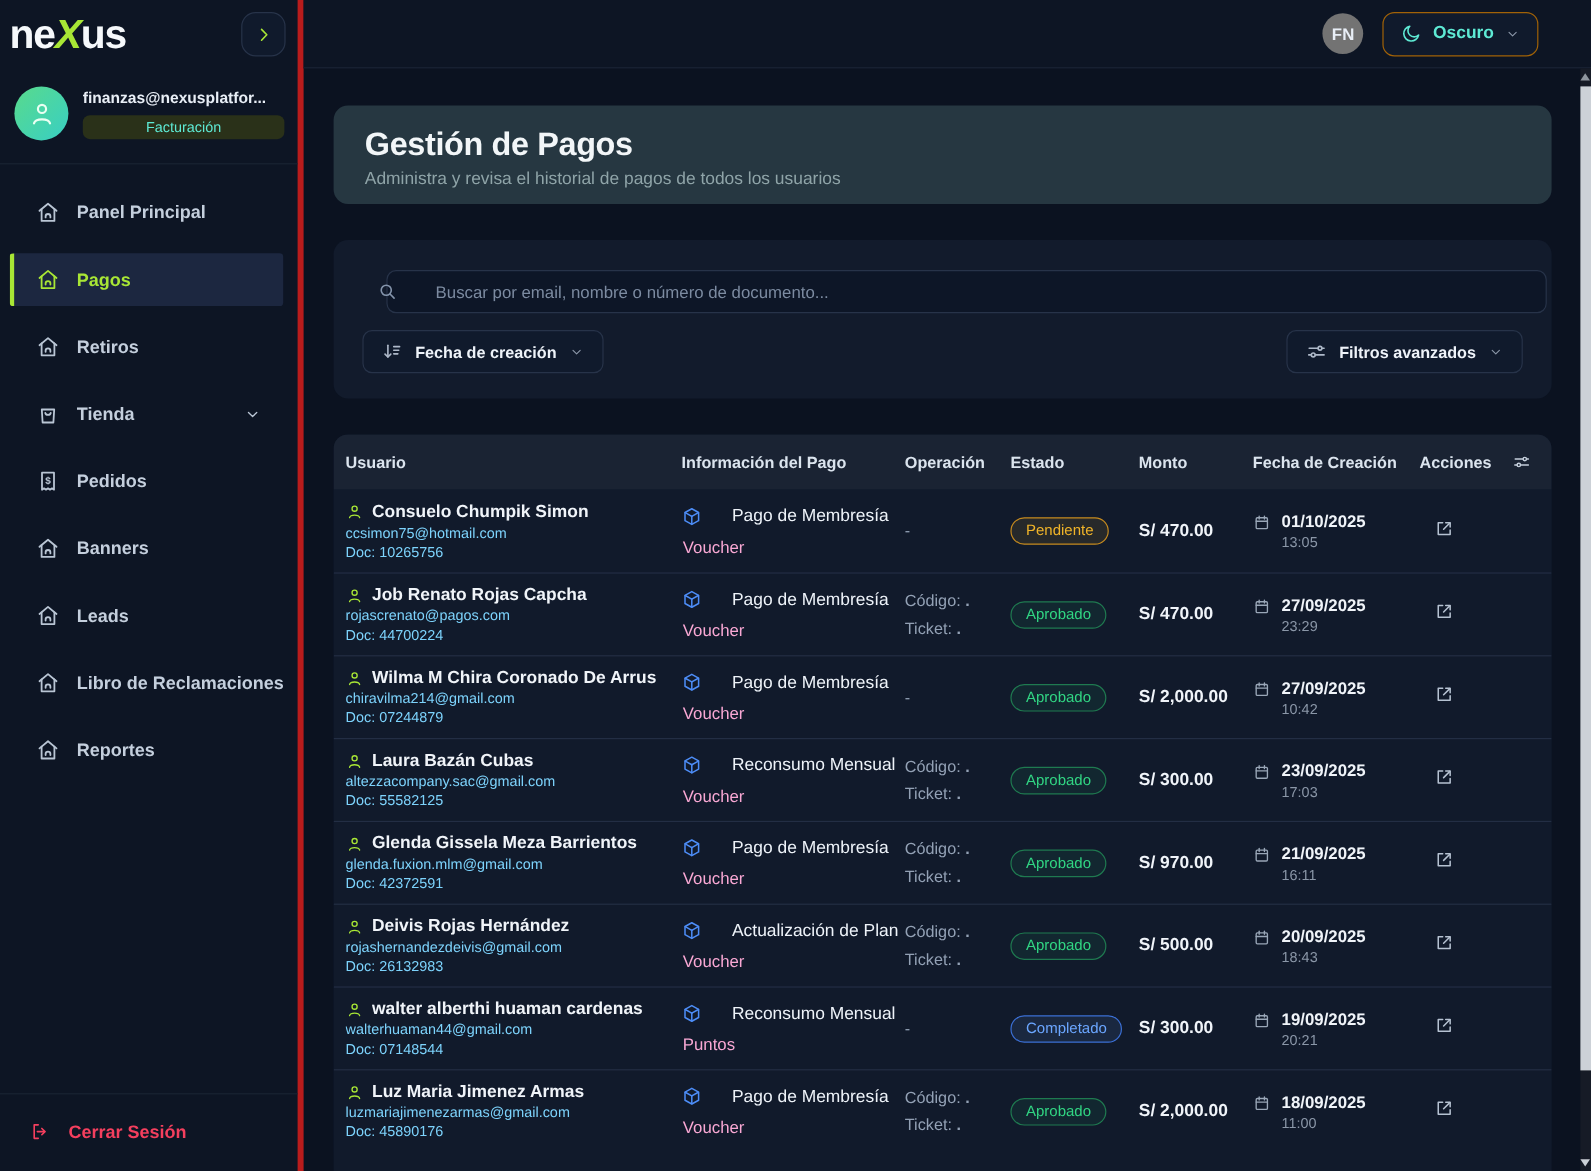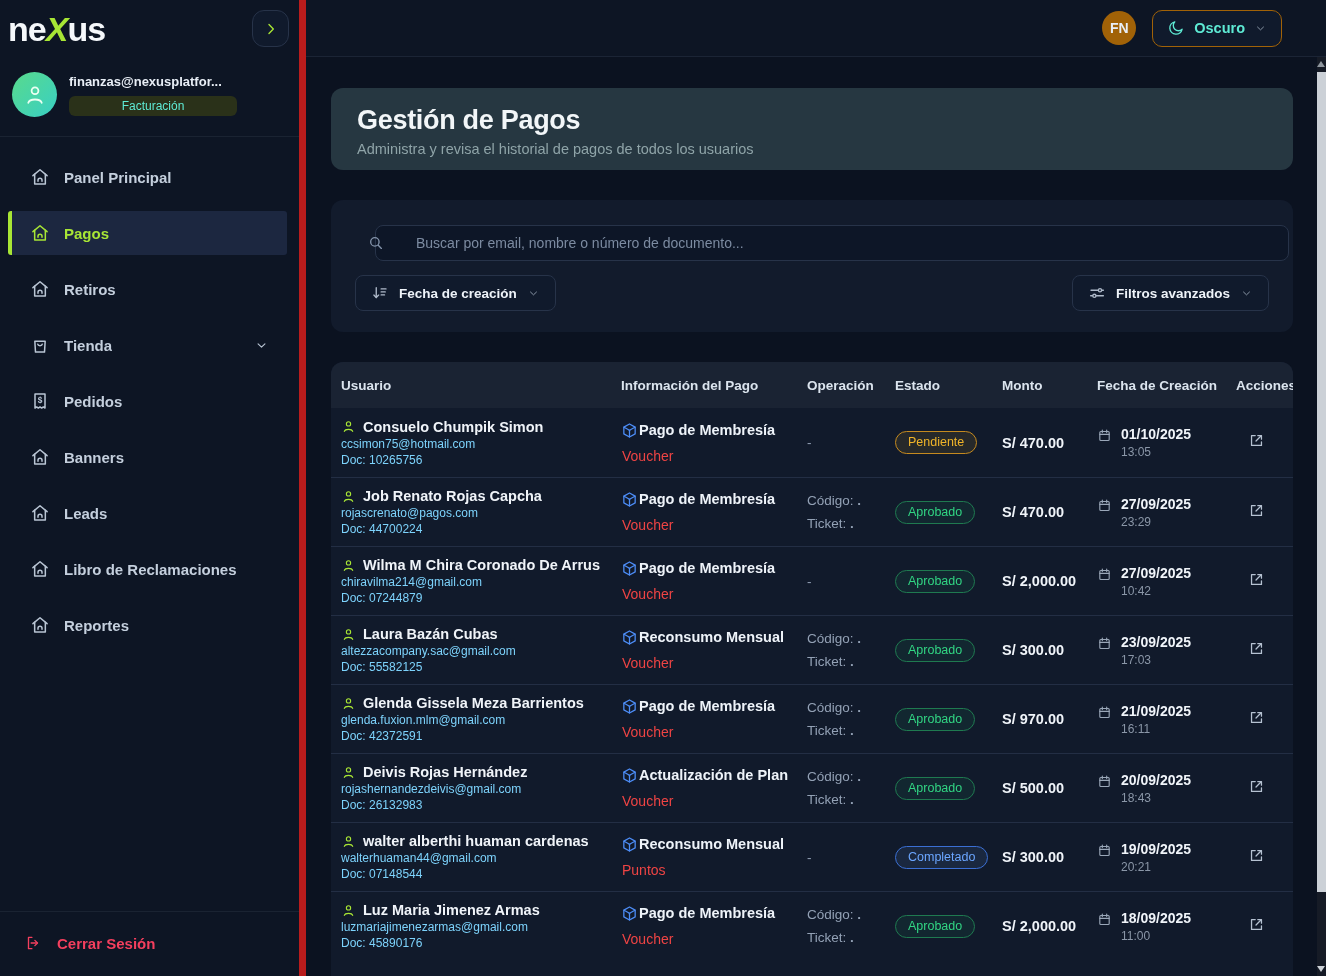--- a/index.html
+++ b/index.html
@@ -7,22 +7,22 @@
   body {
     font-family:"Liberation Sans","DejaVu Sans",sans-serif;
     background:#0b1220; color:#e7edf5;
     display:flex;
   }
   svg { display:block; }
   .ic { flex:none; display:inline-flex; align-items:center; justify-content:center; }
 
   
   .sidebar {
-    width:306px; height:976px; flex:none;
-    background:#0d1524; border-right:7px solid #b91c1c;
+    width:253px; height:976px; flex:none;
+    background:#0d1524; border-right:5px solid #b91c1c;
     display:flex; flex-direction:column;
   }
   .logo-row { height:57px; flex:none; display:flex; align-items:center; justify-content:space-between; padding:0 10px 0 8px; }
   .logo { font-size:34px; font-weight:700; letter-spacing:-1px; color:#f5f8fb; line-height:1; }
   .logo .accent { color:#a8e635; font-style:italic; font-weight:800; }
   .collapse-btn {
     width:37px; height:37px; border-radius:12px; border:1px solid #273349;
     background:#101a2c; color:#a8e635; display:flex; align-items:center; justify-content:center; cursor:pointer;
   }
   .profile { display:flex; align-items:center; gap:12px; padding:15px 12px 19px 12px; border-bottom:1px solid #1a2332; }
@@ -54,21 +54,21 @@
     color:#f43f5e; font-size:15px; font-weight:700; cursor:pointer;
   }
 
   
   .main { flex:1; display:flex; flex-direction:column; position:relative; min-width:0; }
   .topbar {
     height:57px; flex:none; background:#0d1524; border-bottom:1px solid #1b2435;
     display:flex; align-items:center; justify-content:flex-end; gap:16px; padding-right:44px;
   }
   .avatar-sm {
-    width:34px; height:34px; border-radius:50%; background:#a16207; color:#e8eef6;
+    width:34px; height:34px; border-radius:50%; background:#737373; color:#e8eef6;
     font-size:14px; font-weight:700; display:flex; align-items:center; justify-content:center; cursor:pointer;
   }
   .theme-btn {
     height:37px; padding:0 14px; border-radius:10px; border:1px solid #a16207; background:#101a2c;
     display:flex; align-items:center; gap:9px; color:#5eead4; font-size:14.5px; font-weight:700; cursor:pointer;
   }
   .theme-btn .chev { color:#8b97a8; }
 
   .content { flex:1; padding:31px 33px 0 25px; overflow:hidden; }
 
@@ -103,23 +103,23 @@
   .th-icon { color:#c6d0dd; justify-self:start; padding-left:10px; cursor:pointer; }
   .t-body .t-row { height:69px; background:#111a2b; cursor:pointer; }
   .t-body .t-row + .t-row { border-top:1px solid #232e44; }
   .cell { padding-left:8px; min-width:0; }
   .cell:first-child { padding-left:10px; }
 
   .u-name { display:flex; align-items:center; gap:7px; font-size:14.5px; font-weight:700; color:#f0f4f9; white-space:nowrap; overflow:hidden; }
   .u-name .ic { color:#a8e635; }
   .u-sub { font-size:12px; color:#7dd3fc; margin-top:2px; white-space:nowrap; overflow:hidden; }
 
-  .p-title { display:flex; align-items:flex-start; gap:1px; font-size:14.5px; font-weight:700; color:#eef3f9; white-space:nowrap; }
+  .p-title { display:flex; align-items:center; gap:25px; font-size:14.5px; font-weight:400; color:#eef3f9; white-space:nowrap; }
   .p-title .ic { color:#4d8df7; }
-  .p-method { margin-top:9px; font-size:14px; color:#ef4444; padding-left:1px; }
+  .p-method { margin-top:9px; font-size:14px; color:#f9a8d4; padding-left:1px; }
 
   .op-cell { font-size:13.5px; color:#93a1b5; }
   .op-line + .op-line { margin-top:8px; }
   .op-dash { color:#93a1b5; }
 
   .badge {
     display:inline-block; padding:3px 12px 4px 12px; border-radius:999px;
     font-size:12.5px; font-weight:400; border:1px solid; white-space:nowrap;text-align:right;
   }
 

